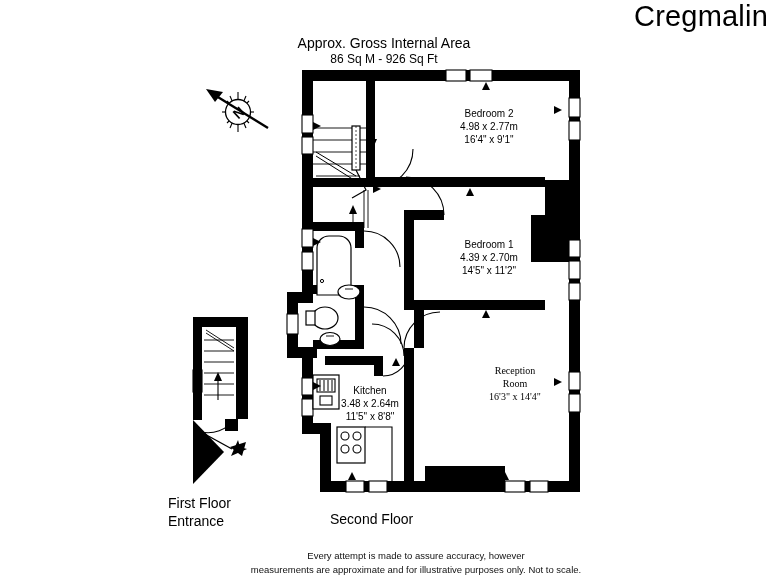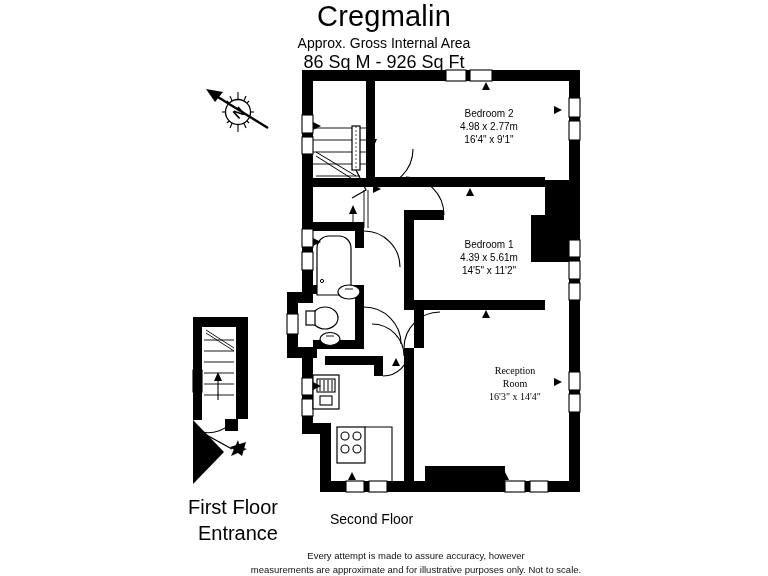--- a/index.html
+++ b/index.html
@@ -1,29 +1,29 @@
 <!DOCTYPE html>
 <html><head>
 <meta charset="utf-8">
 <style>
   html,body{margin:0;padding:0;background:#ffffff;}
   body{width:768px;height:576px;overflow:hidden;
        font-family:"Liberation Sans", sans-serif;color:#000;}
   #stage{position:relative;width:768px;height:576px;}
 
   .ttl{position:absolute;width:100%;text-align:center;}
-  #title{top:0px;font-size:29px;letter-spacing:.2px;}
+  #title{top:0px;font-size:29px;letter-spacing:.2px;text-align:right;}
   #subtitle{top:35px;font-size:14px;}
-  #area{top:52px;font-size:18px;}
+  #area{top:52px;font-size:12px;}
 
   .lbl{position:absolute;text-align:center;line-height:1.28;font-size:10px;}
   .lbl .nm{white-space:pre-line;}
 
   #floorlabel-first{position:absolute;left:168px;top:494px;width:110px;
-      text-align:right;font-size:20px;line-height:1.3;white-space:pre-line;}
+      text-align:left;font-size:14px;line-height:1.3;white-space:pre-line;}
   #floorlabel-second{position:absolute;left:330px;top:511px;width:190px;
       font-size:14px;}
 
   #disclaimer{position:absolute;left:0;top:549px;width:768px;text-align:center;
       font-size:9.5px;line-height:1.45;color:#111;white-space:pre-line;padding-left:32px;}
 
   svg{position:absolute;left:0;top:0;}
   .wall{fill:#000;}
   .thin{fill:none;stroke:#000;stroke-width:1.1;}
   .fix{fill:#fff;stroke:#000;stroke-width:1.2;}
@@ -279,30 +279,35 @@
   </svg>
 
   <div class="lbl" style="left:414px;top:108px;width:150px;">
     <div class="nm">Bedroom 2</div>
     <div>4.98 x 2.77m</div>
     <div>16'4" x 9'1"</div>
   </div>
 
   <div class="lbl" style="left:414px;top:239px;width:150px;">
     <div class="nm">Bedroom 1</div>
-    <div>4.39 x 5.61m</div>
+    <div>4.39 x 2.70m</div>
     <div>14'5" x 11'2"</div>
   </div>
 
   <div class="lbl" style="left:440px;top:365px;width:150px;font-family:Liberation Serif, serif;">
     <div class="nm">Reception
 Room</div>
     <div>16'3" x 14'4"</div>
   </div>
 
+  <div class="lbl" style="left:320px;top:385px;width:100px;">
+    <div class="nm">Kitchen</div>
+    <div>3.48 x 2.64m</div>
+    <div>11'5" x 8'8"</div>
+  </div>
 
   <div id="floorlabel-first">First Floor
 Entrance</div>
   <div id="floorlabel-second">Second Floor</div>
 
   <div id="disclaimer">Every attempt is made to assure accuracy, however
 measurements are approximate and for illustrative purposes only. Not to scale.</div>
 
 </div>
 

